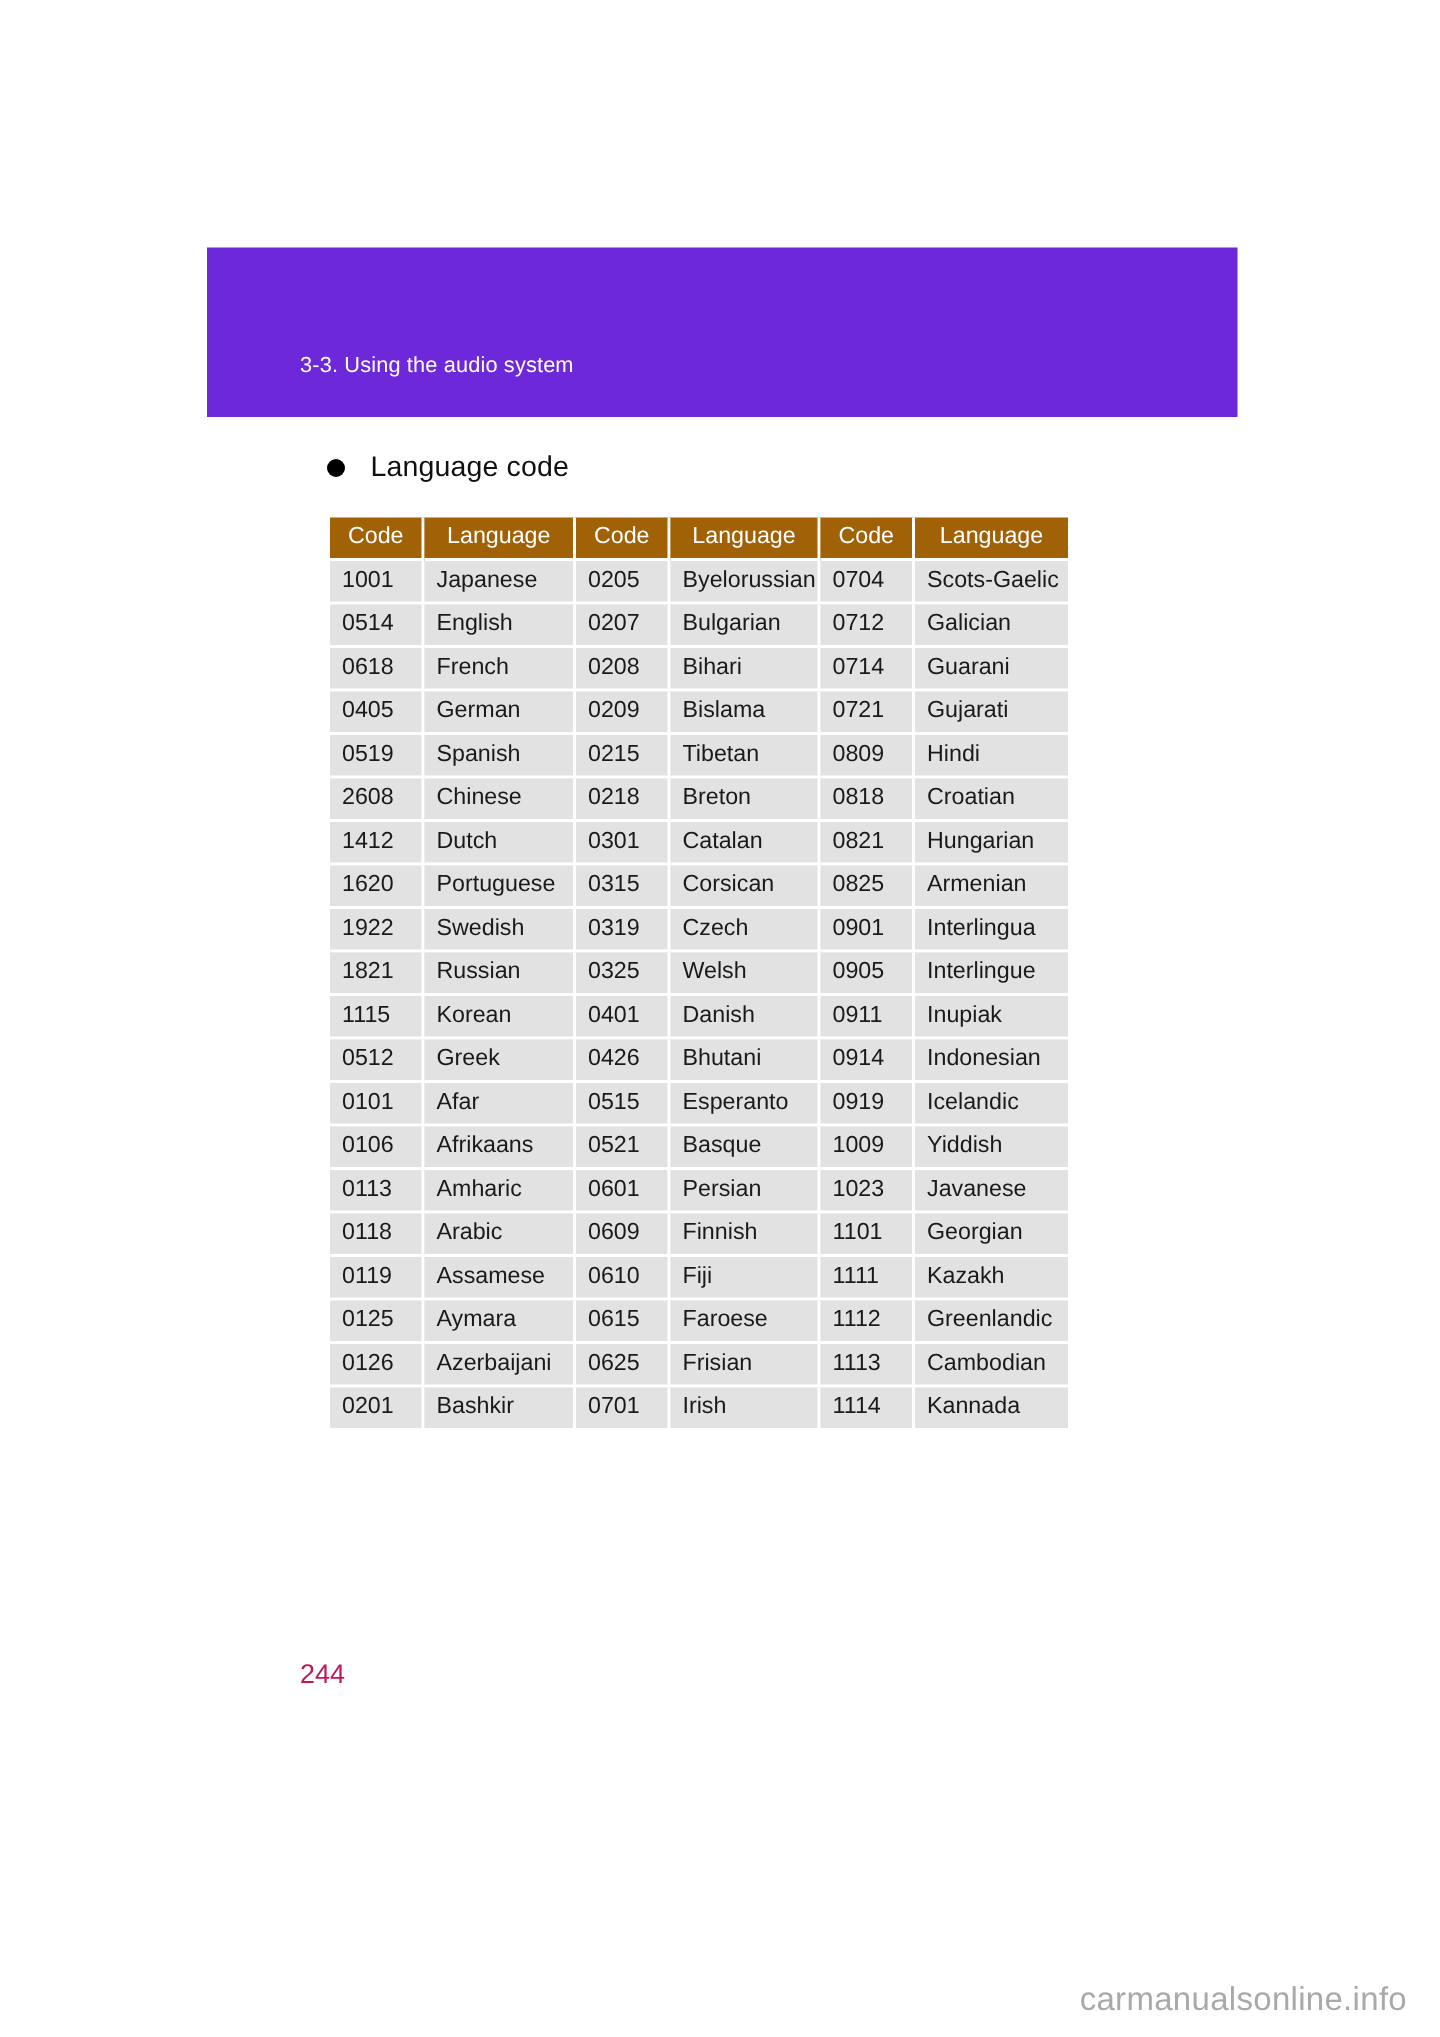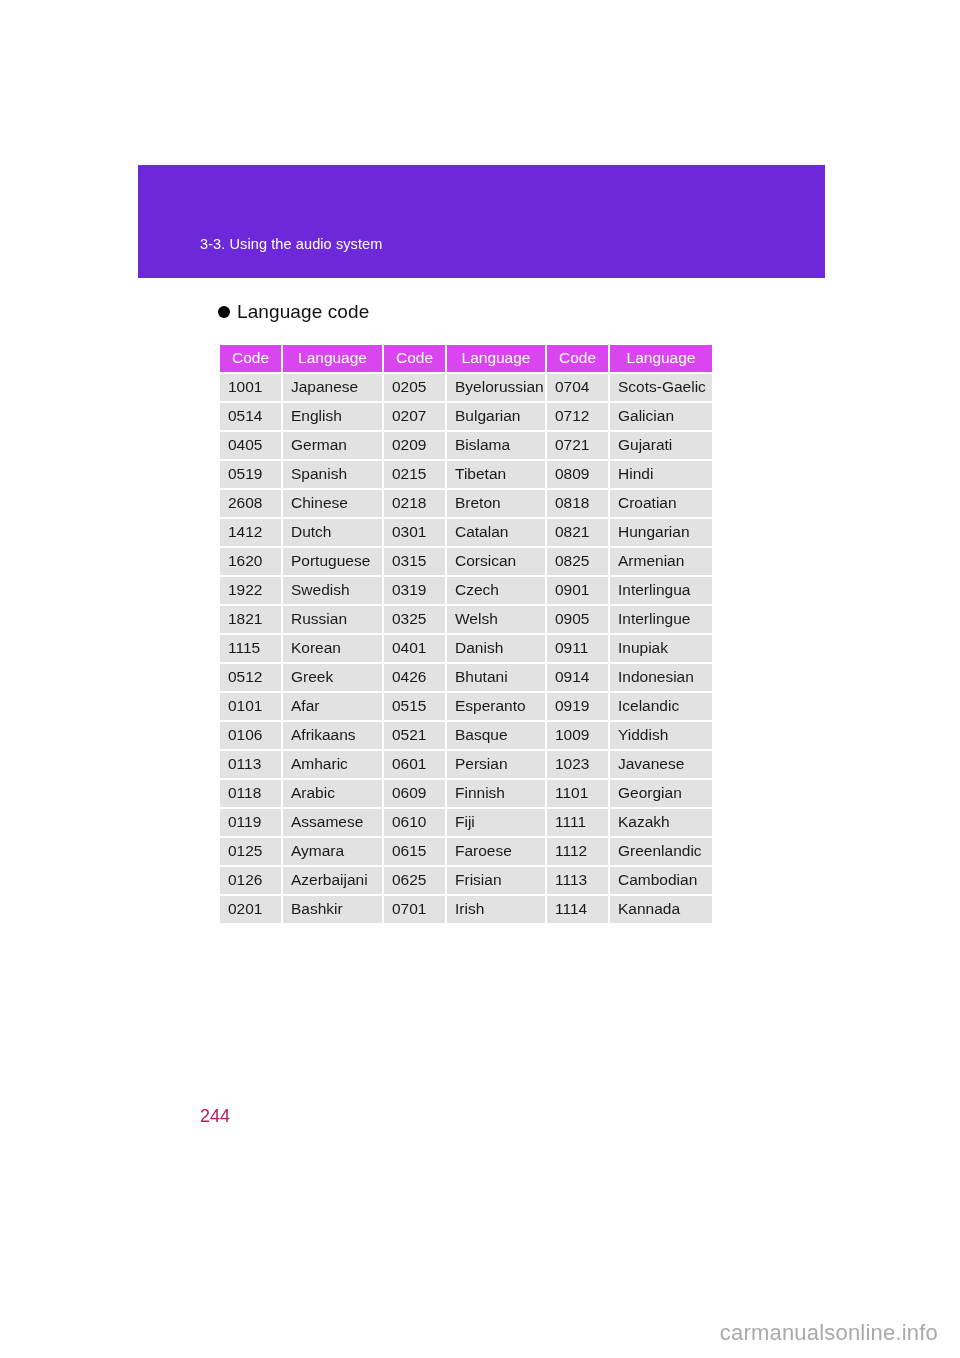--- a/index.html
+++ b/index.html
@@ -39,21 +39,21 @@
     letter-spacing: 0.1px;
     white-space: nowrap;
   }
   
   .subsection {
     position: absolute;
     left: 218px;
     top: 301px;
     display: flex;
     align-items: center;
-    gap: 7px;
+    gap: 17px;
   }
   .bullet-dot {
     width: 12px;
     height: 12px;
     border-radius: 50%;
     background: #000000;
     display: inline-block;
     flex: 0 0 auto;
   }
   .subsection-label {
@@ -74,21 +74,21 @@
     table-layout: fixed;
   }
   .code-table col.c-code   { width: 63px; }
   .code-table col.c-lang   { width: 101px; }
   .code-table col.c-code2  { width: 63px; }
   .code-table col.c-lang2  { width: 100px; }
   .code-table col.c-code3  { width: 63px; }
   .code-table col.c-lang3  { width: 102px; }
 
   .code-table th {
-    background: #d946ef;
+    background: #a16207;
     color: #ffffff;
     font-weight: normal;
     font-size: 15.5px;
     text-align: center;
     padding: 4px 0 5px 0;
     border-right: 2px solid #ffffff;
     border-bottom: 2px solid #ffffff;
     font-family: "Liberation Sans", sans-serif;
   }
   .code-table th:last-child { border-right: none; }
@@ -171,20 +171,28 @@
         </tr>
         <tr>
           <td>0514</td>
           <td>English</td>
           <td>0207</td>
           <td>Bulgarian</td>
           <td>0712</td>
           <td>Galician</td>
         </tr>
         <tr>
+          <td>0618</td>
+          <td>French</td>
+          <td>0208</td>
+          <td>Bihari</td>
+          <td>0714</td>
+          <td>Guarani</td>
+        </tr>
+        <tr>
           <td>0405</td>
           <td>German</td>
           <td>0209</td>
           <td>Bislama</td>
           <td>0721</td>
           <td>Gujarati</td>
         </tr>
         <tr>
           <td>0519</td>
           <td>Spanish</td>

